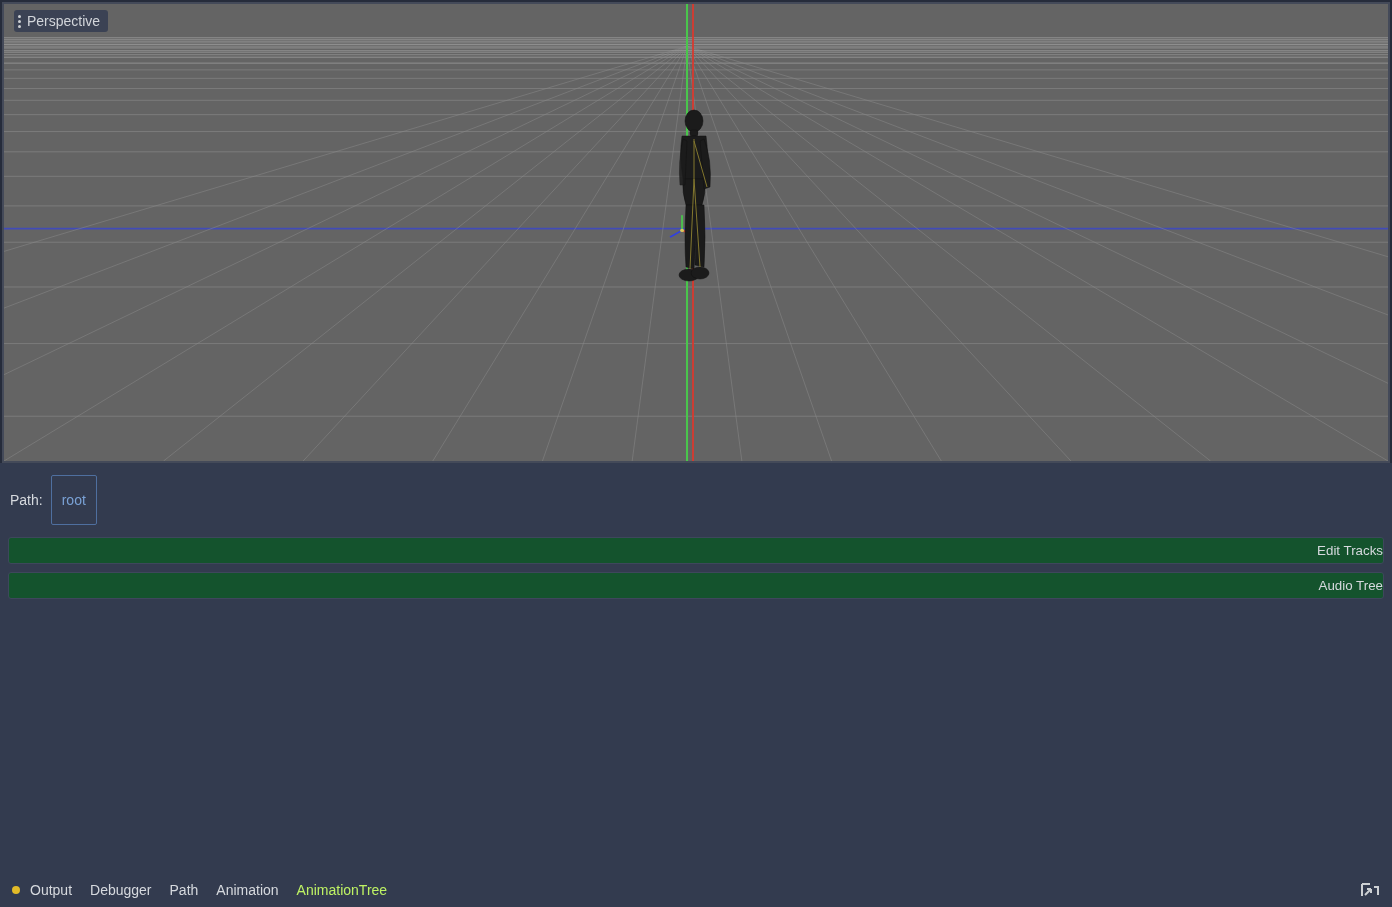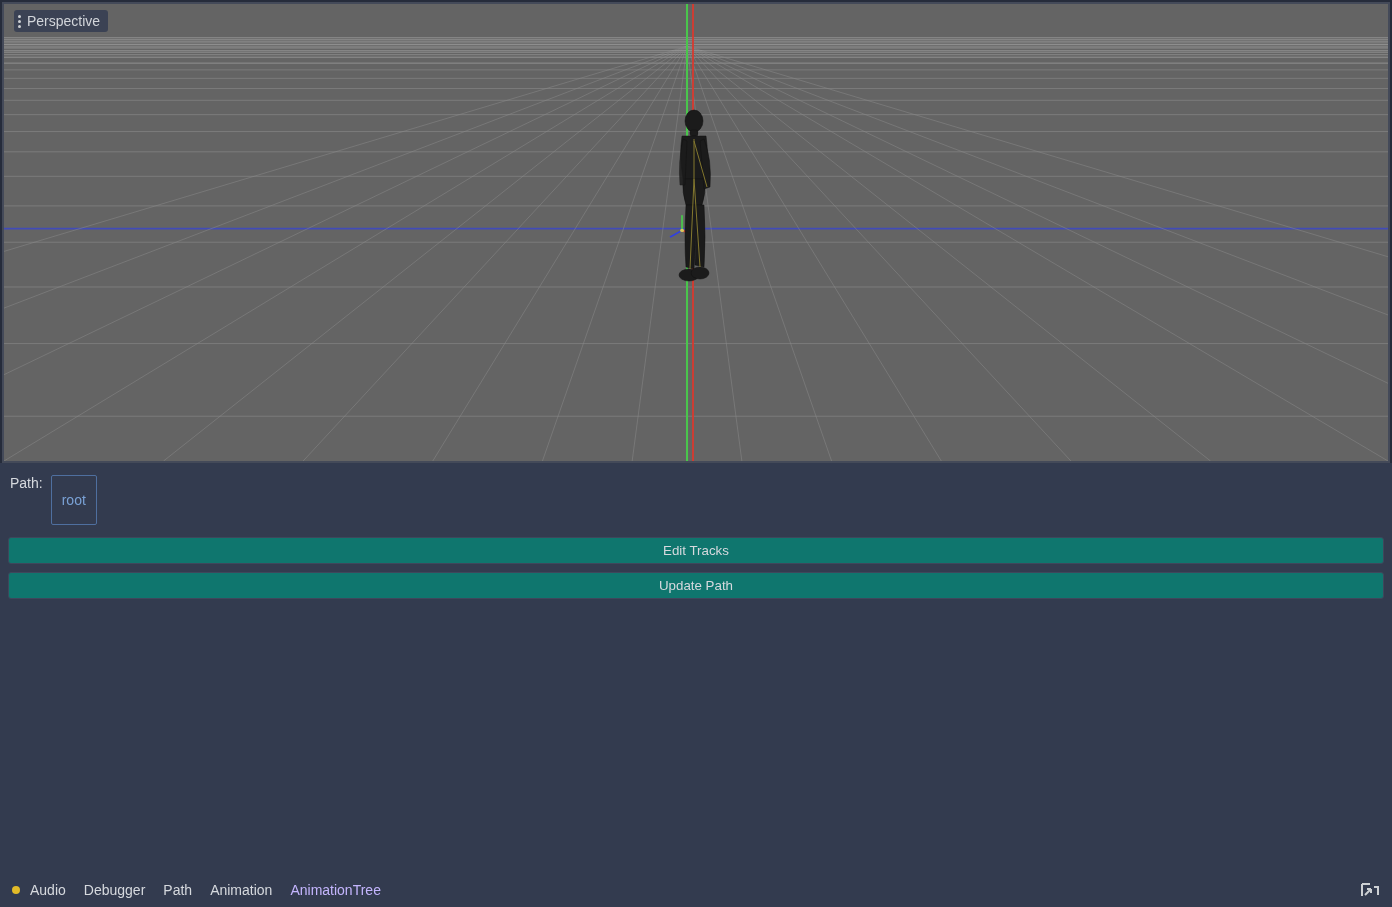--- a/index.html
+++ b/index.html
@@ -61,38 +61,38 @@
   .panel {
     flex: 1;
     background: #333b4f;
     padding: 10px 8px 0 8px;
     display: flex;
     flex-direction: column;
     gap: 6px;
   }
   .path-row {
     display: flex;
-    align-items: flex-start;
+    align-items: center;
     gap: 8px;
     padding: 2px 2px 6px 2px;
   }
   .path-label { color: #d6d9de; }
   .path-chip {
     border: 1px solid #4f6f9f;
     color: #7aa2d6;
     padding: 16px 10px;
     border-radius: 2px;
     cursor: pointer;
   }
   .wide-btn {
     width: 100%;
-    background: #0f766e;
+    background: #14532d;
     border: 1px solid #3e475c;
     color: #d6d9de;
-    text-align: center;
+    text-align: right;
     padding: 5px 0;
     border-radius: 3px;
     cursor: pointer;
   }
   .wide-btn + .wide-btn { margin-top: 2px; }
   
   .tabbar {
     position: relative;
     height: 36px;
     background: #333b4f;
@@ -101,21 +101,21 @@
     gap: 14px;
     padding: 0 12px;
     border-top: 1px solid #333b4f;
   }
   .tabbar .dot {
     width: 8px; height: 8px; border-radius: 50%;
     background: #e3bb28;
     margin-right: -6px;
   }
   .tab { color: #d6d9de; cursor: pointer; padding: 4px 2px; }
-  .tab.active { color: #c4b5fd; }
+  .tab.active { color: #bef264; }
   .tabbar .right { margin-left: auto; display:flex; align-items:center; }
   .expand-icon svg { display:block; }
 
   
   .character {
     position: absolute;
     left: 670px;
     top: 105px;
     width: 50px;
     height: 180px;
@@ -244,26 +244,26 @@
     </div>
   </div>
 
   <div class="panel">
     <div class="path-row">
       <span class="path-label">Path:</span>
       <span class="path-chip">root</span>
     </div>
 
     <button class="wide-btn">Edit Tracks</button>
-    <button class="wide-btn">Update Path</button>
+    <button class="wide-btn">Audio Tree</button>
   </div>
 
   <div class="tabbar">
     <span class="dot"></span>
-    <span class="tab">Audio</span>
+    <span class="tab">Output</span>
     <span class="tab">Debugger</span>
     <span class="tab">Path</span>
     <span class="tab">Animation</span>
     <span class="tab active">AnimationTree</span>
     <span class="right">
       <span class="expand-icon">
         <svg width="20" height="16" viewBox="0 0 20 16">
           <path d="M2 14 L2 2 M2 2 L10 2" stroke="#cdd0d4" stroke-width="2" fill="none"></path>
           <path d="M5 13 L11 7" stroke="#cdd0d4" stroke-width="2"></path>
           <path d="M11 7 L11 11 M11 7 L7 7" stroke="#cdd0d4" stroke-width="2"></path>

